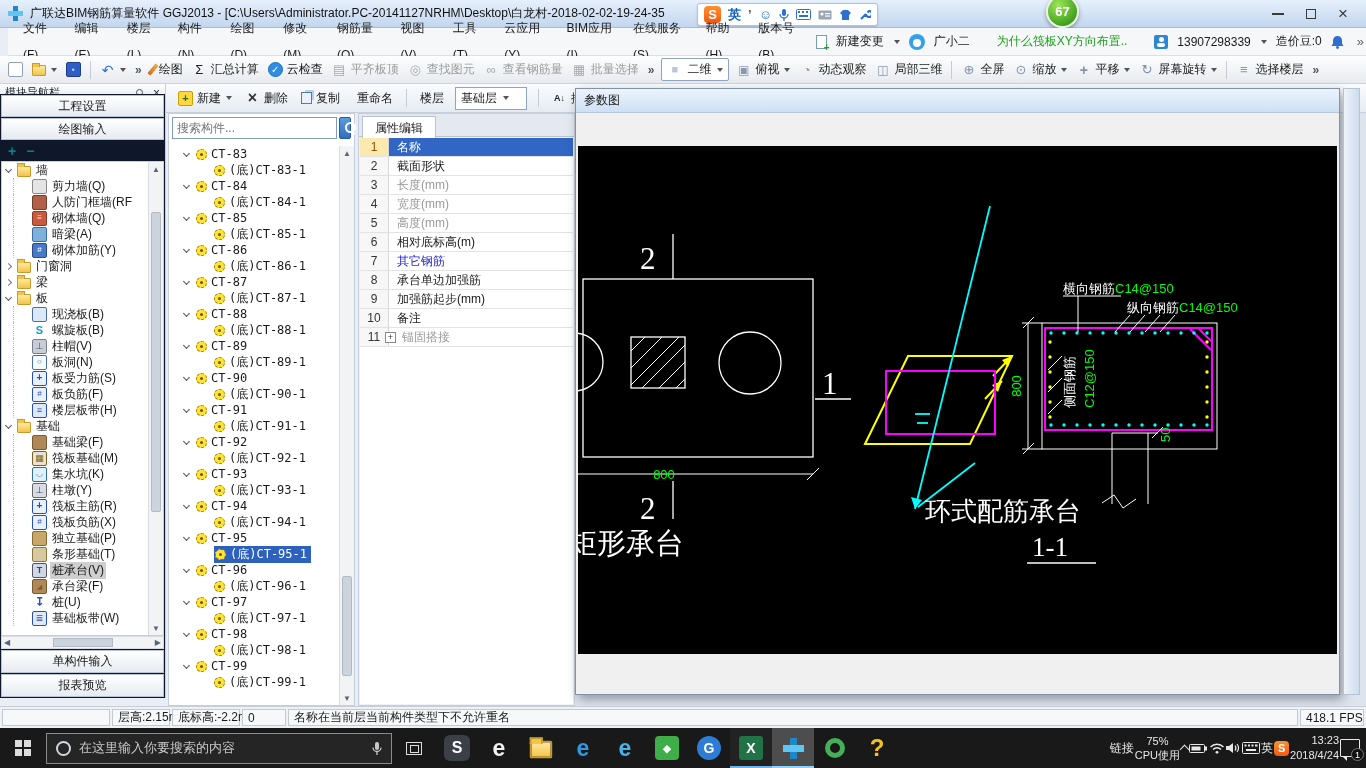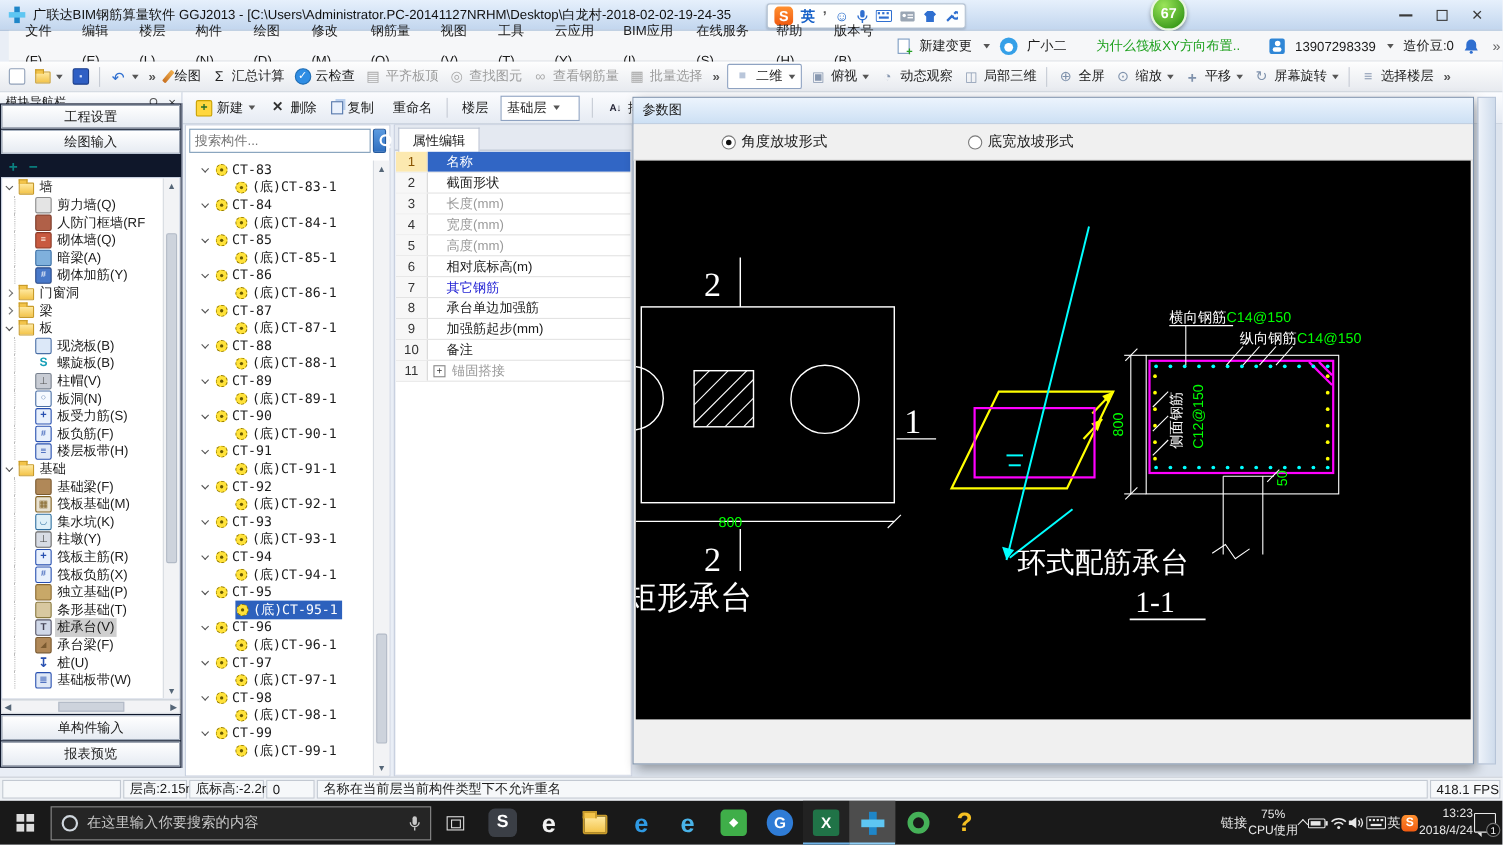--- a/index.html
+++ b/index.html
@@ -93,21 +93,21 @@
 .ctsel{background:#2d61bd;color:#fff;display:inline-flex;align-items:center;gap:4px;padding:0 4px 0 1px}
 .midsb{position:absolute;right:0;top:32px;bottom:0;width:15px;background:#f2f3f5;border-left:1px solid #d8dce2}
 
 
 .proppanel{position:absolute;left:358px;top:113px;width:217px;height:593px;background:#eef1f6;border:1px solid #c5cede}
 .ptabrow{position:absolute;left:0;top:0;right:0;height:23px;background:#e4e9f1;border-bottom:1px solid #b9c2d2}
 .ptab{position:absolute;left:3px;top:2px;padding:3px 12px 4px;background:#fff;border:1px solid #b9c2d2;border-bottom:1px solid #fff}
 .ptable{position:absolute;left:1px;right:1px;top:24px;bottom:1px;background:#fff}
 .prow{display:flex;height:19px;border-bottom:1px solid #e3e3e3;align-items:stretch;font-size:12px}
 .prow .num{width:29px;background:#f7f7f7;border-right:1px solid #d8d8d8;display:flex;align-items:center;justify-content:center;color:#333;flex:0 0 auto}
-.prow .nm{flex:1;display:flex;align-items:center;padding-left:17px;gap:4px}
+.prow .nm{flex:1;display:flex;align-items:center;padding-left:8px;gap:4px}
 .prow.hdr{height:21px;border-bottom:1px solid #cfcfcf}
 .prow.hdr .nm{justify-content:center;padding-left:0;background:#fdfdfd}
 .prow.hdr .num{background:#fdfdfd}
 .prow.sel .num{background:#fce9b0;color:#8a5400}
 .prow.sel .nm{background:#3166c5;color:#fff}
 .prow.dim .nm{color:#9a9a9a}
 .prow.blue .nm{color:#2323d4}
 .plus-box{width:11px;height:11px;border:1px solid #888;display:inline-flex;align-items:center;justify-content:center;font-size:9px;color:#333;background:#fff;margin-left:-12px;margin-right:2px;flex:0 0 auto}
 
 
@@ -788,30 +788,20 @@
         </div>
       </div>
   </div>
 
   <div class="mainarea"></div>
 
   <div class="dialog">
     <div class="dlg-head">
       <span>参数图</span>
     </div>
-    <div class="dlg-radios" id="dlg-radios">
-        <span class="ropt" style="margin-left: 80px;">
-          <span class="rad on"></span>
-          <span>角度放坡形式</span>
-        </span>
-        <span class="ropt" style="margin-left: 128px;">
-          <span class="rad"></span>
-          <span>底宽放坡形式</span>
-        </span>
-      </div>
     <div class="canvas">
       <svg id="cad" width="759" height="508" viewBox="0 0 759 508">
 
         <g stroke="#ffffff" fill="none" stroke-width="1.3">
           <rect x="5" y="133" width="230" height="178"></rect>
           <circle cx="-4" cy="216" r="29"></circle>
           <circle cx="172" cy="217" r="31"></circle>
           <rect x="53" y="191" width="54" height="51"></rect>
           <g stroke-width="1">
             <line x1="53" y1="205" x2="67" y2="191"></line>

